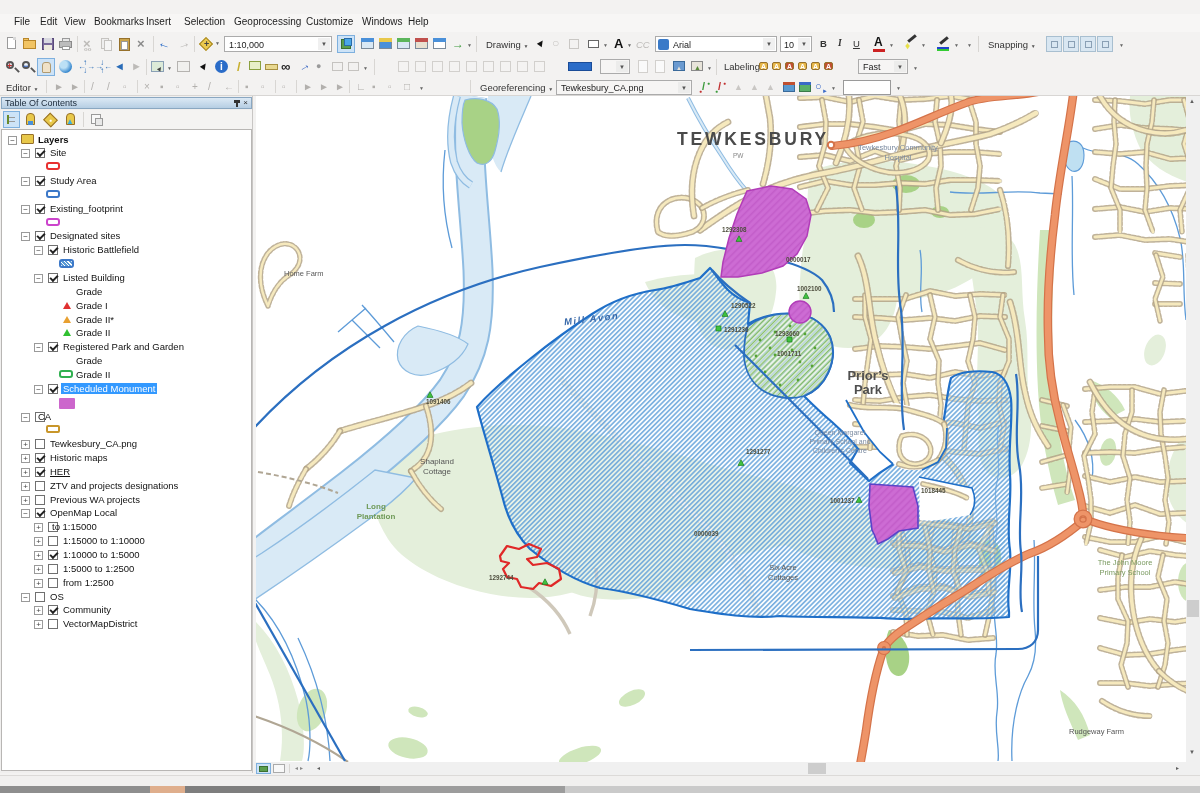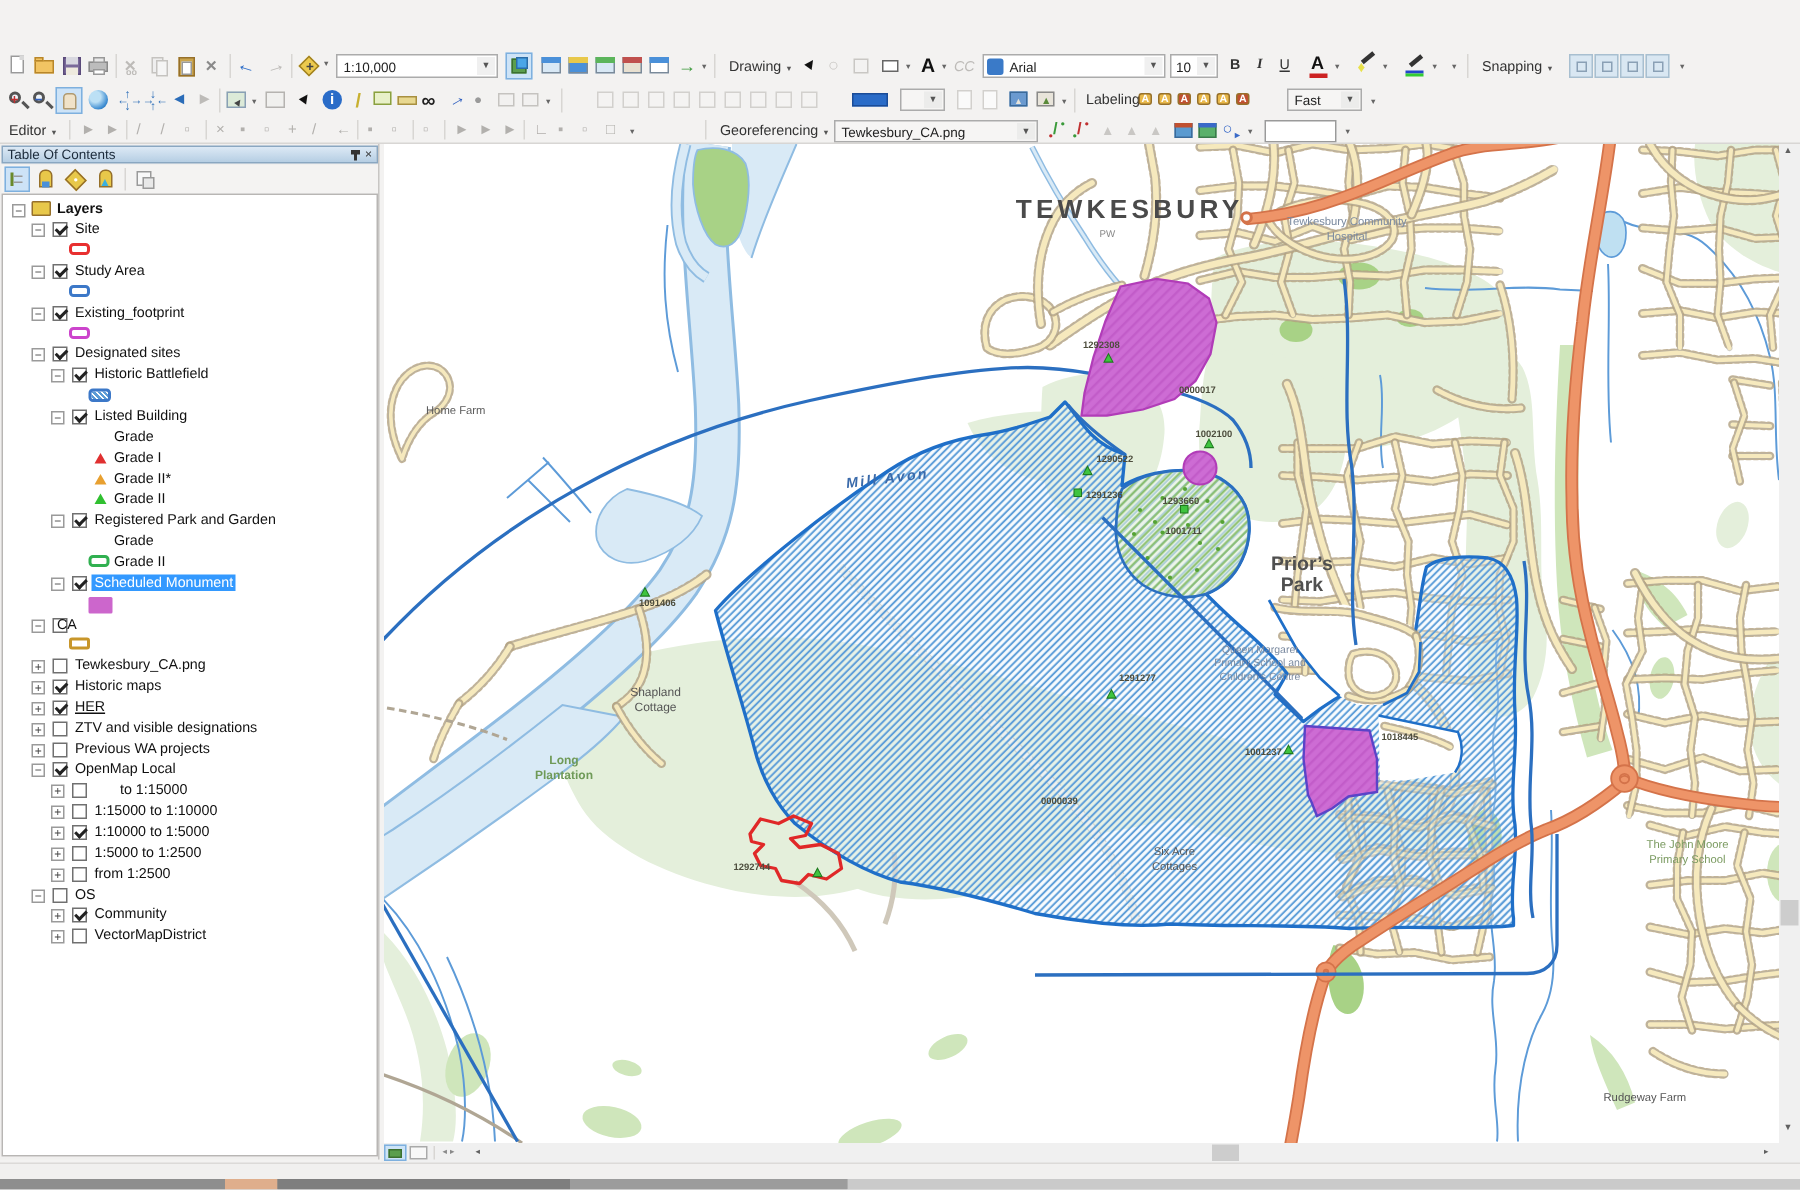--- a/index.html
+++ b/index.html
@@ -29,20 +29,32 @@
 #vsb { position:absolute; left:1186px; top:96px; width:14px; height:666px; background:#f0f0f0; }
 #hsbrow { position:absolute; left:254px; top:762px; width:946px; height:13px; background:#f0f0f0; }
 #statusbar { position:absolute; left:0; top:775px; width:1200px; height:11px; background:#f1f0ef; border-top:1px solid #dcdad8; }
 #bottombar { position:absolute; left:0; top:786px; width:1200px; height:7px; background:#8e8e8e; }
 .thumb { position:absolute; background:#cdcdcd; }
 .sbar { position:absolute; color:#606060; }
 </style>
 </head>
 <body>
 <div id="app">
+<div id="menubar">
+<span style="left:14px">File</span>
+      <span style="left:40px">Edit</span>
+      <span style="left:64px">View</span>
+<span style="left:94px">Bookmarks</span>
+      <span style="left:146px">Insert</span>
+      <span style="left:184px">Selection</span>
+<span style="left:234px">Geoprocessing</span>
+      <span style="left:306px">Customize</span>
+      <span style="left:362px">Windows</span>
+<span style="left:408px">Help</span>
+</div>
 <div id="tbs">
       <div class="ic" style="left:4px;top:36px;width:16px;height:16px">
         <div style="position:absolute;left:3px;top:1px;width:9px;height:12px;background:#fff;border:1px solid #9a9a9a;"></div>
         <div style="position:absolute;left:9px;top:1px;width:3px;height:3px;background:#d8d8d8;"></div>
       </div>
 <div class="ic" style="left:22px;top:36px;width:16px;height:16px">
         <div style="position:absolute;left:1px;top:4px;width:13px;height:9px;background:#f2c463;border:1px solid #b8862a;"></div>
         <div style="position:absolute;left:1px;top:2px;width:6px;height:3px;background:#f2c463;border:1px solid #b8862a;"></div>
       </div>
 <div class="ic" style="left:40px;top:36px;width:16px;height:16px">
@@ -528,30 +540,30 @@
         <div class="cb" style="left:33px;top:309px"></div>
         <div class="trow" style="left:48px;top:308px;">Tewkesbury_CA.png</div>
 <div class="eb" style="left:19px;top:324px">+</div>
         <div class="cb ck" style="left:33px;top:323px"></div>
         <div class="trow" style="left:48px;top:322px;">Historic maps</div>
 <div class="eb" style="left:19px;top:338px">+</div>
         <div class="cb ck" style="left:33px;top:337px"></div>
         <div class="trow" style="left:48px;top:336px;text-decoration:underline;">HER</div>
 <div class="eb" style="left:19px;top:352px">+</div>
         <div class="cb" style="left:33px;top:351px"></div>
-        <div class="trow" style="left:48px;top:350px;">ZTV and visible designations</div>
+        <div class="trow" style="left:48px;top:350px;">ZTV and projects designations</div>
 <div class="eb" style="left:19px;top:366px">+</div>
         <div class="cb" style="left:33px;top:365px"></div>
         <div class="trow" style="left:48px;top:364px;">Previous WA projects</div>
 <div class="eb" style="left:19px;top:379px">−</div>
         <div class="cb ck" style="left:33px;top:378px"></div>
         <div class="trow" style="left:48px;top:377px;">OpenMap Local</div>
 <div class="eb" style="left:32px;top:393px">+</div>
         <div class="cb" style="left:46px;top:392px"></div>
-        <div class="trow" style="left:78px;top:391px;text-align:right;">to 1:15000</div>
+        <div class="trow" style="left:50px;top:391px;text-align:right;">to 1:15000</div>
 <div class="eb" style="left:32px;top:407px">+</div>
         <div class="cb" style="left:46px;top:406px"></div>
         <div class="trow" style="left:61px;top:405px;">1:15000 to 1:10000</div>
 <div class="eb" style="left:32px;top:421px">+</div>
         <div class="cb ck" style="left:46px;top:420px"></div>
         <div class="trow" style="left:61px;top:419px;">1:10000 to 1:5000</div>
 <div class="eb" style="left:32px;top:435px">+</div>
         <div class="cb" style="left:46px;top:434px"></div>
         <div class="trow" style="left:61px;top:433px;">1:5000 to 1:2500</div>
 <div class="eb" style="left:32px;top:449px">+</div>

